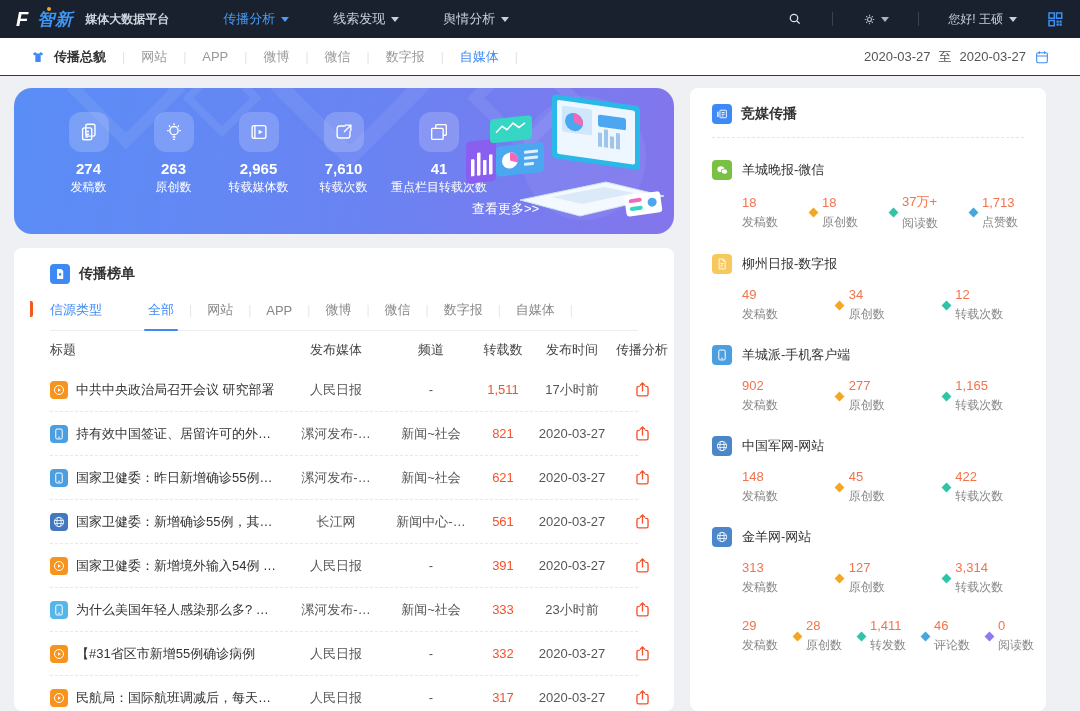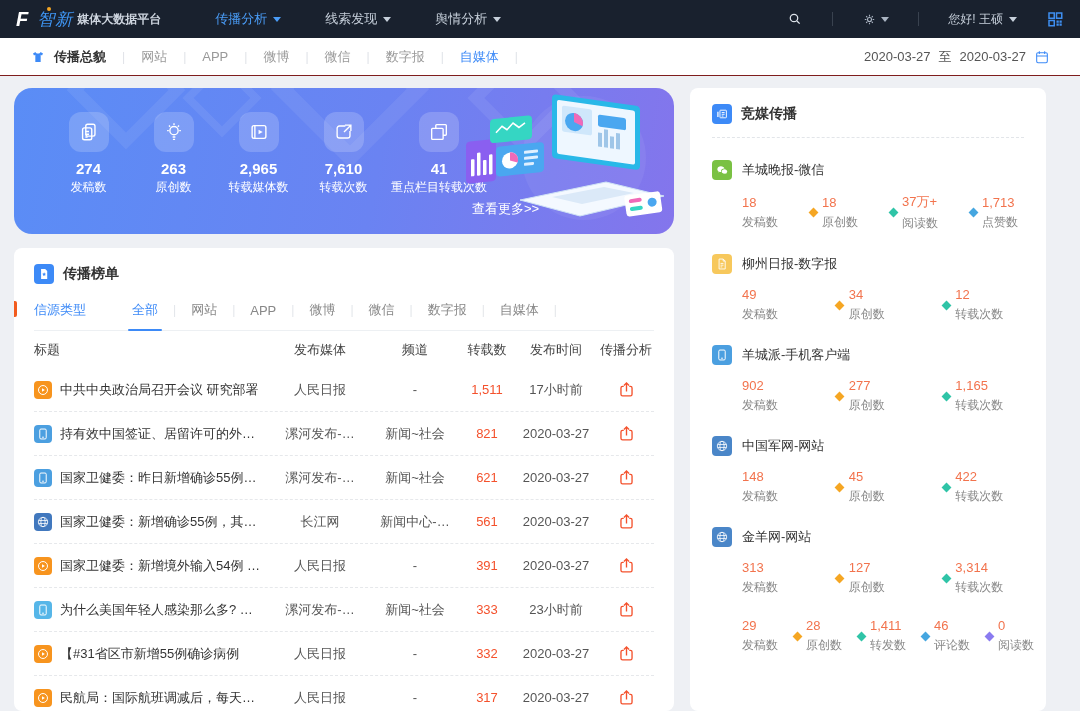--- a/index.html
+++ b/index.html
@@ -2,23 +2,23 @@
 <html><head>
 <meta charset="utf-8">
 <style>
   html,body{margin:0;padding:0}
   body{width:1080px;height:711px;overflow:hidden;background:#eef0f4;
        font-family:"Liberation Sans","DejaVu Sans",sans-serif;position:relative}
   svg{display:block}
   
   .topbar{height:38px;background:#19212e;display:flex;align-items:center;padding:0 16px;box-sizing:border-box}
   .logo-f{color:#fff;font-weight:bold;font-style:italic;font-size:20px;line-height:1}
-  .brand{color:#3f97f6;font-weight:normal;font-style:italic;font-size:17px;margin-left:9px;letter-spacing:1px;position:relative}
+  .brand{color:#3f97f6;font-weight:bold;font-style:italic;font-size:17px;margin-left:9px;letter-spacing:1px;position:relative}
   .brand .dot{position:absolute;top:-1px;left:10px;width:4px;height:4px;background:#f5a623;border-radius:50%}
-  .platform{color:#cdd4de;font-size:12px;margin-left:4px;font-weight:bold}
+  .platform{color:#cdd4de;font-size:12px;margin-left:12px;font-weight:bold}
   .tnavs{display:flex;margin-left:54px;gap:44px}
   .tnav{color:#c7d0db;font-size:13px;display:flex;align-items:center;gap:6px;cursor:pointer}
   .tnav.act{color:#4a9df8}
   .car{width:0;height:0;border-left:4px solid transparent;border-right:4px solid transparent;border-top:5px solid currentColor;display:inline-block}
   .top-right{margin-left:auto;display:flex;align-items:center;gap:29px}
   .tdiv{width:1px;height:14px;background:#39424f}
   .greet{color:#c7d0db;font-size:12px;display:flex;gap:6px;align-items:center;cursor:pointer}
   .i16{width:16px;height:16px}.i18{width:18px;height:18px}.i15{width:15px;height:15px}
   
   .subnav{height:38px;background:#fff;display:flex;align-items:center;padding:0 30px;box-sizing:border-box;border-bottom:1px solid #7f1d1d}
@@ -42,21 +42,21 @@
   .bstat{width:85px;text-align:center;color:#fff}
   .bstat:last-child{width:106px}
   .btile{width:40px;height:40px;border-radius:12px;background:rgba(255,255,255,0.18);margin:0 auto;display:flex;align-items:center;justify-content:center}
   .bsvg{width:22px;height:22px}
   .bval{font-size:15px;font-weight:bold;margin-top:8px}
   .blab{font-size:12px;line-height:15px;margin-top:3px}
   .bmore{position:absolute;left:458px;bottom:16px;color:#fff;font-size:13px;cursor:pointer}
   .illus{position:absolute;right:6px;top:4px;width:212px;height:138px}
   
   .panel{background:#fff;border-radius:8px}
-  .rank{flex:1;padding:16px 20px;box-sizing:border-box;overflow:hidden;position:relative}
+  .rank{flex:1;padding:16px 36px;box-sizing:border-box;overflow:hidden;position:relative}
   .phead{display:flex;align-items:center;gap:9px}
   .picon{width:20px;height:20px;border-radius:4px;background:#3d8af7;display:flex;align-items:center;justify-content:center;flex:none}
   .picon svg{width:14px;height:14px}
   .ptitle{font-size:14px;font-weight:bold;color:#333}
   .tabbar{display:flex;align-items:center;margin-top:17px;border-bottom:1px solid #edf0f3;padding-bottom:11px;position:relative}
   .obar{position:absolute;left:-20px;top:0;width:3px;height:16px;background:#f25b1e;border-radius:0 2px 2px 0}
   .flabel{color:#3d8af7;font-size:13px;margin-right:44px;cursor:pointer}
   .tab{font-size:13px;color:#888;position:relative;cursor:pointer;padding:0 2px}
   .tab.act{color:#3d8af7}
   .tab.act::after{content:"";position:absolute;left:-2px;right:-2px;bottom:-12px;height:2px;background:#3d8af7;border-radius:1px}

